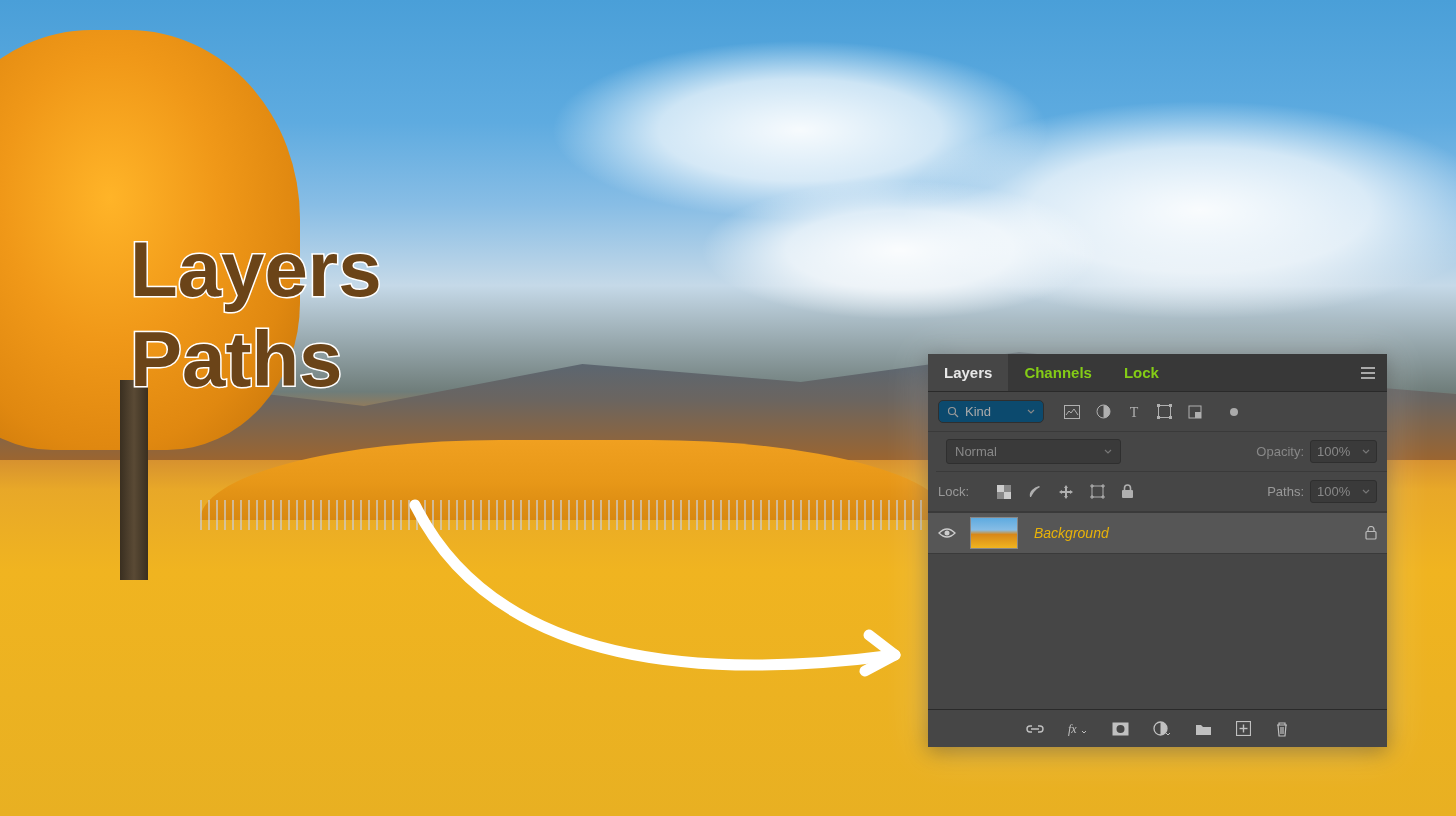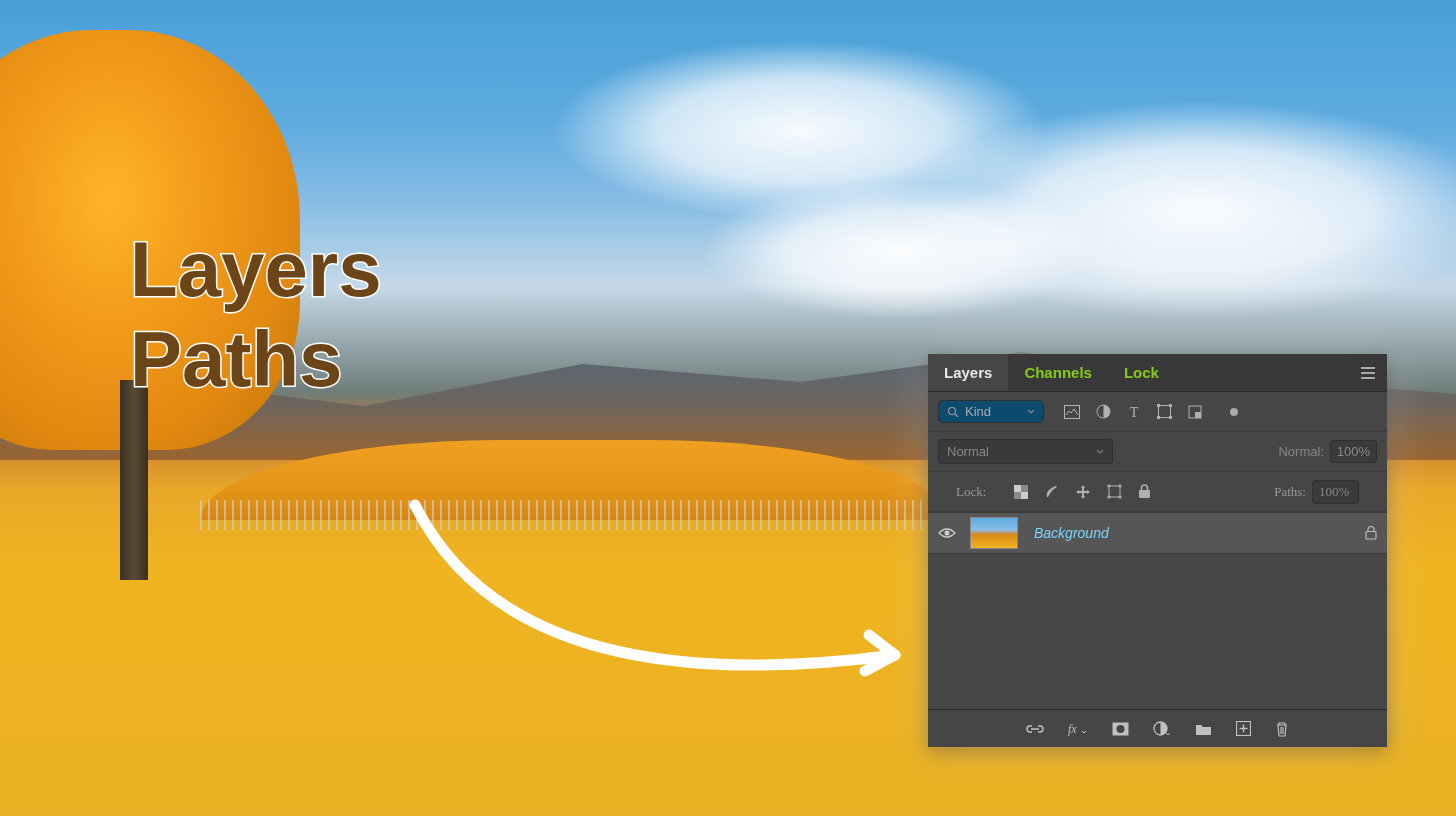--- a/index.html
+++ b/index.html
@@ -150,58 +150,58 @@
 }
 
 .panel-blend-row {
   display: flex;
   align-items: center;
   height: 40px;
   padding: 0 10px;
   gap: 10px;
   border-bottom: 1px solid #3a3a3a;
   color: #888;
+  margin-left: 8px;
 }
 .blend-select {
   display: flex;
   align-items: center;
   justify-content: space-between;
   background: #3a3a3a;
   border: 1px solid #2f2f2f;
   border-radius: 3px;
   padding: 4px 8px;
   width: 175px;
 }
 .opacity-group {
   display: flex;
   align-items: center;
   gap: 6px;
   margin-left: auto;
 }
 .value-box {
   display: flex;
   align-items: center;
-  justify-content: flex-end;
+  justify-content: space-between;
   background: #3a3a3a;
   border: 1px solid #2f2f2f;
   border-radius: 3px;
   padding: 3px 6px;
-  width: 47px;
+  width: 67px;
   color: #888;
 }
 
 .panel-lock-row {
   display: flex;
   align-items: center;
   height: 40px;
-  padding: 0 28px;
+  padding: 0 10px;
   gap: 28px;
   border-bottom: 1px solid #3a3a3a;
   color: #999;
-  font-family: Liberation Serif, serif;
 }
 .lock-icons {
   display: flex;
   gap: 16px;
   align-items: center;
 }
 
 .layer-list {
   flex: 1;
   overflow: auto;
@@ -224,21 +224,21 @@
 }
 .layer-thumb {
   width: 48px;
   height: 32px;
   border: 1px solid #888;
   background: linear-gradient(to bottom, #5eabe0 0%, #87bde5 40%, #d88818 55%, #f0b420 100%);
   margin-left: 4px;
 }
 .layer-name {
   font-style: italic;
-  color: #7dd3fc;
+  color: #eab308;
   font-size: 14px;
   margin-left: 6px;
 }
 .layer-lock-icon {
   margin-left: auto;
   color: #bbb;
 }
 
 .panel-bottom-bar {
   display: flex;
@@ -344,21 +344,21 @@
   </div>
 
   <div class="panel-blend-row">
     <div class="blend-select">
       <span>Normal</span>
       <svg width="8" height="8" viewBox="0 0 8 8">
           <path d="M1 2l3 3 3-3" stroke="#777" fill="none" stroke-width="1.2"></path>
         </svg>
     </div>
     <div class="opacity-group">
-      <span>Normal:</span>
+      <span>Opacity:</span>
       <div class="value-box">
         <span>100%</span>
         <svg width="8" height="8" viewBox="0 0 8 8">
             <path d="M1 2l3 3 3-3" stroke="#777" fill="none" stroke-width="1.2"></path>
           </svg>
       </div>
     </div>
   </div>
 
   <div class="panel-lock-row">

